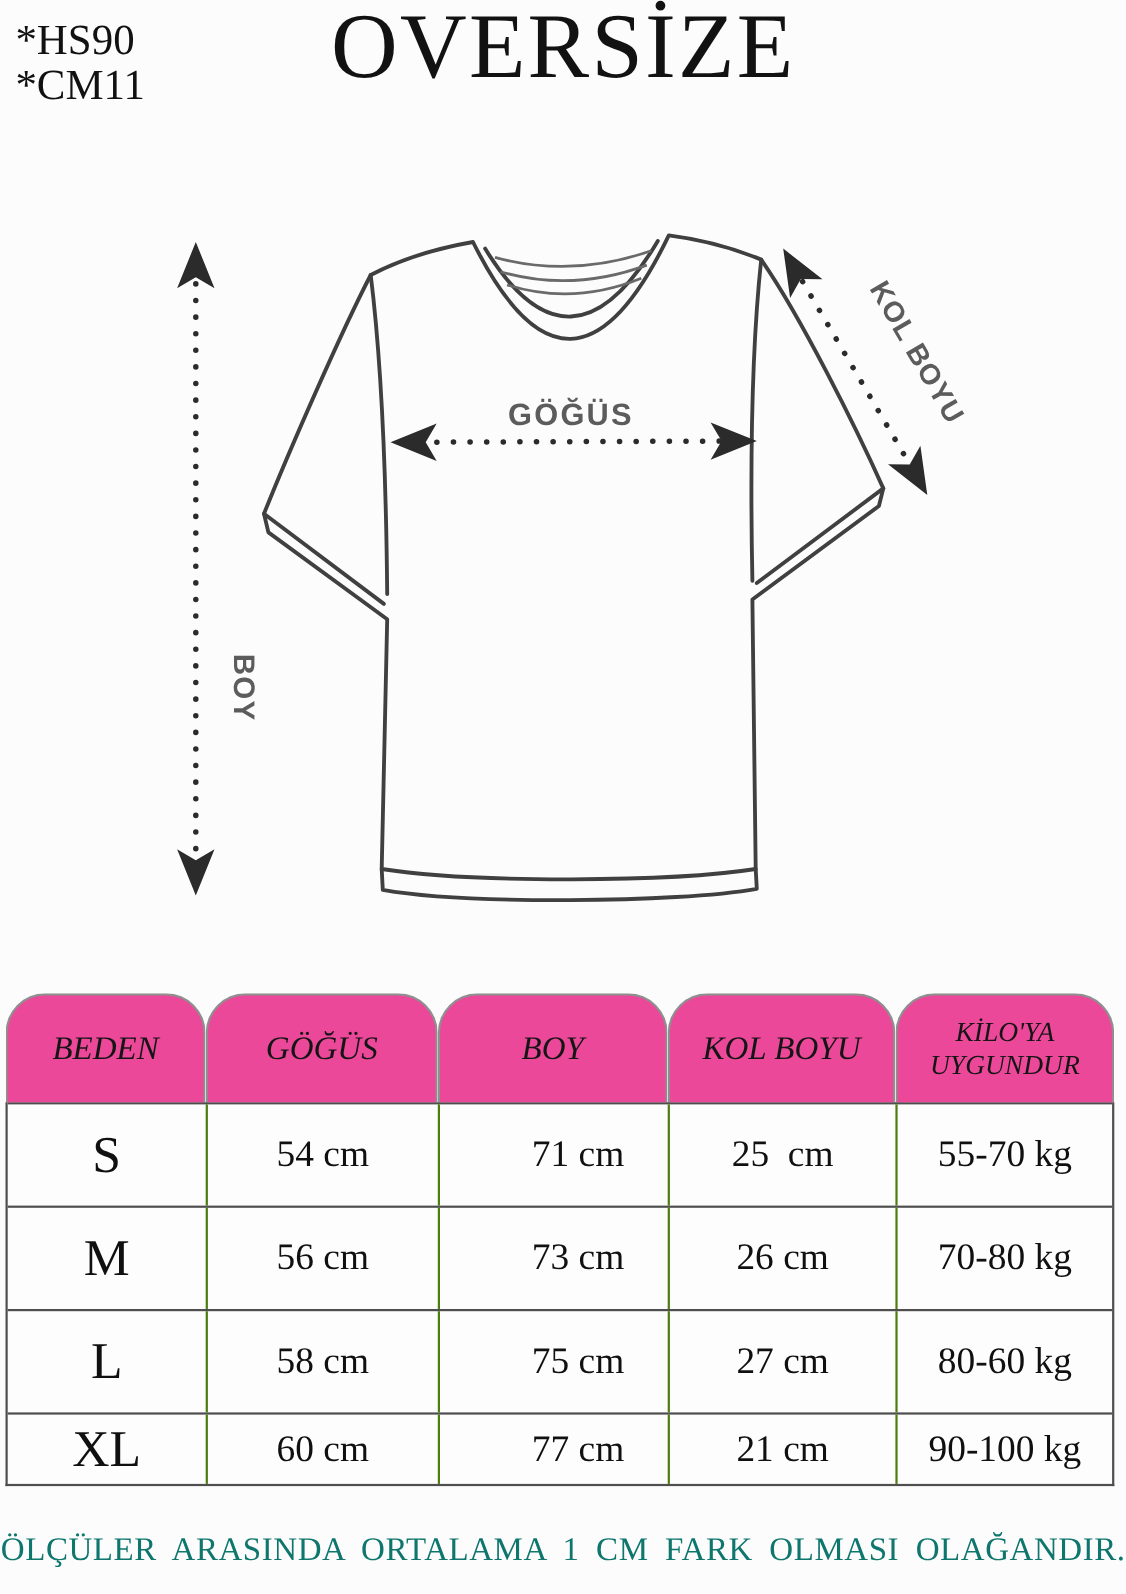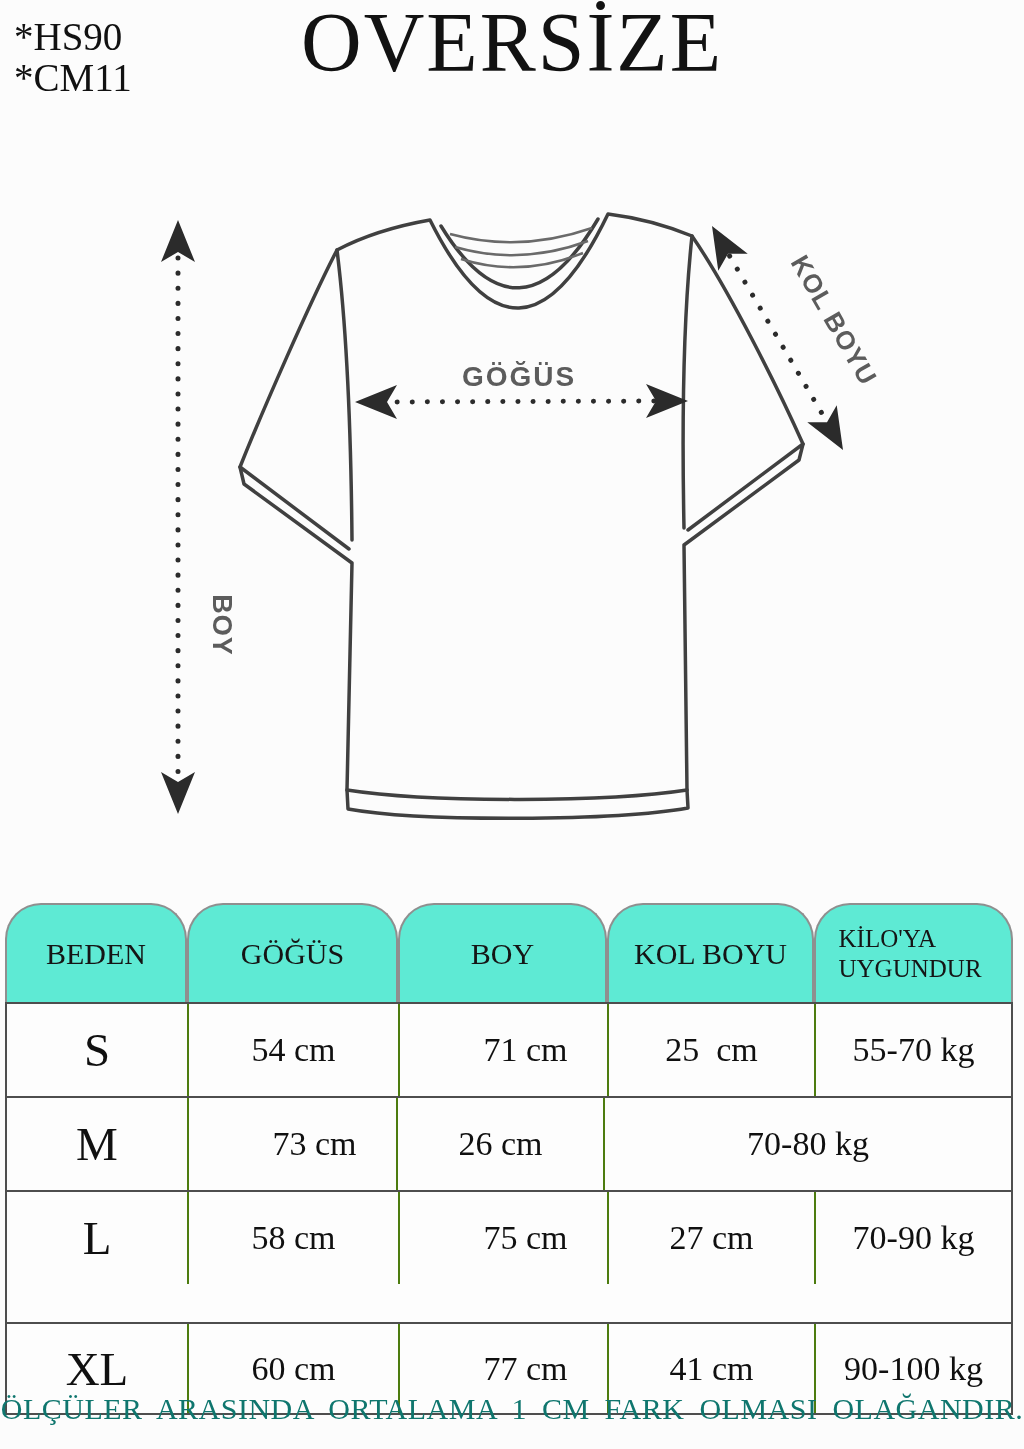--- a/index.html
+++ b/index.html
@@ -17,30 +17,30 @@
     position:absolute;left:0;top:-6px;width:1024px;
     text-align:center;font-size:84px;letter-spacing:2px;color:#121212;
   }
   
   .diagram{position:absolute;left:0;top:150px;}
   
   .tbl{position:absolute;left:5px;top:903px;width:1008px;}
   .hdr{display:flex;height:99px;}
   .hcell{
     box-sizing:border-box;border:2px solid #8f8f8f;border-bottom:none;
-    border-radius:36px 36px 0 0;background:#5eead4;
-    display:flex;align-items:center;justify-content:center;
-    font-size:30px;color:#151515;
+    border-radius:36px 36px 0 0;background:#ec4899;
+    display:flex;align-items:center;justify-content:center;text-align:center;
+    font-size:30px;color:#151515;font-style:italic;
   }
   .hc1{width:182px;}.hc2{width:211px;}.hc3{width:209px;}.hc4{width:207px;}.hc5{width:199px;}
   .hcell.small{font-size:25px;line-height:1.18;}
   .hcell.small .wrapbox{max-width:150px;}
   .tbody{box-sizing:border-box;border:2px solid #4e4e4e;border-top:none;background:#fdfdfd;}
   .brow{display:flex;box-sizing:border-box;border-top:2px solid #4e4e4e;height:94px;}
-  .brow:last-child{height:91px;margin-top:38px;}
+  .brow:last-child{height:65px;}
   .bcell{
     box-sizing:border-box;display:flex;align-items:center;justify-content:center;
     font-size:34px;color:#101010;white-space:pre;
   }
   .bcell:not(:first-child){border-left:2px solid #4d7c0f;}
   .bc1{width:180px;font-size:47px;}
   .bc2{width:211px;}.bc3{width:209px;padding-left:44px;}.bc4{width:207px;}
   .bc5{flex:1;}
   
   .note{
@@ -127,34 +127,35 @@
   <div class="tbody">
     <div class="brow">
       <div class="bcell bc1">S</div>
       <div class="bcell bc2">54 cm</div>
       <div class="bcell bc3">71 cm</div>
       <div class="bcell bc4">25  cm</div>
       <div class="bcell bc5">55-70 kg</div>
     </div>
     <div class="brow">
       <div class="bcell bc1">M</div>
+      <div class="bcell bc2">56 cm</div>
       <div class="bcell bc3">73 cm</div>
       <div class="bcell bc4">26 cm</div>
       <div class="bcell bc5">70-80 kg</div>
     </div>
     <div class="brow">
       <div class="bcell bc1">L</div>
       <div class="bcell bc2">58 cm</div>
       <div class="bcell bc3">75 cm</div>
       <div class="bcell bc4">27 cm</div>
-      <div class="bcell bc5">70-90 kg</div>
+      <div class="bcell bc5">80-60 kg</div>
     </div>
     <div class="brow">
       <div class="bcell bc1">XL</div>
       <div class="bcell bc2">60 cm</div>
       <div class="bcell bc3">77 cm</div>
-      <div class="bcell bc4">41 cm</div>
+      <div class="bcell bc4">21 cm</div>
       <div class="bcell bc5">90-100 kg</div>
     </div>
   </div>
 </div>
 
 <div class="note">ÖLÇÜLER ARASINDA ORTALAMA 1 CM FARK OLMASI OLAĞANDIR.</div>
 
 </body></html>

